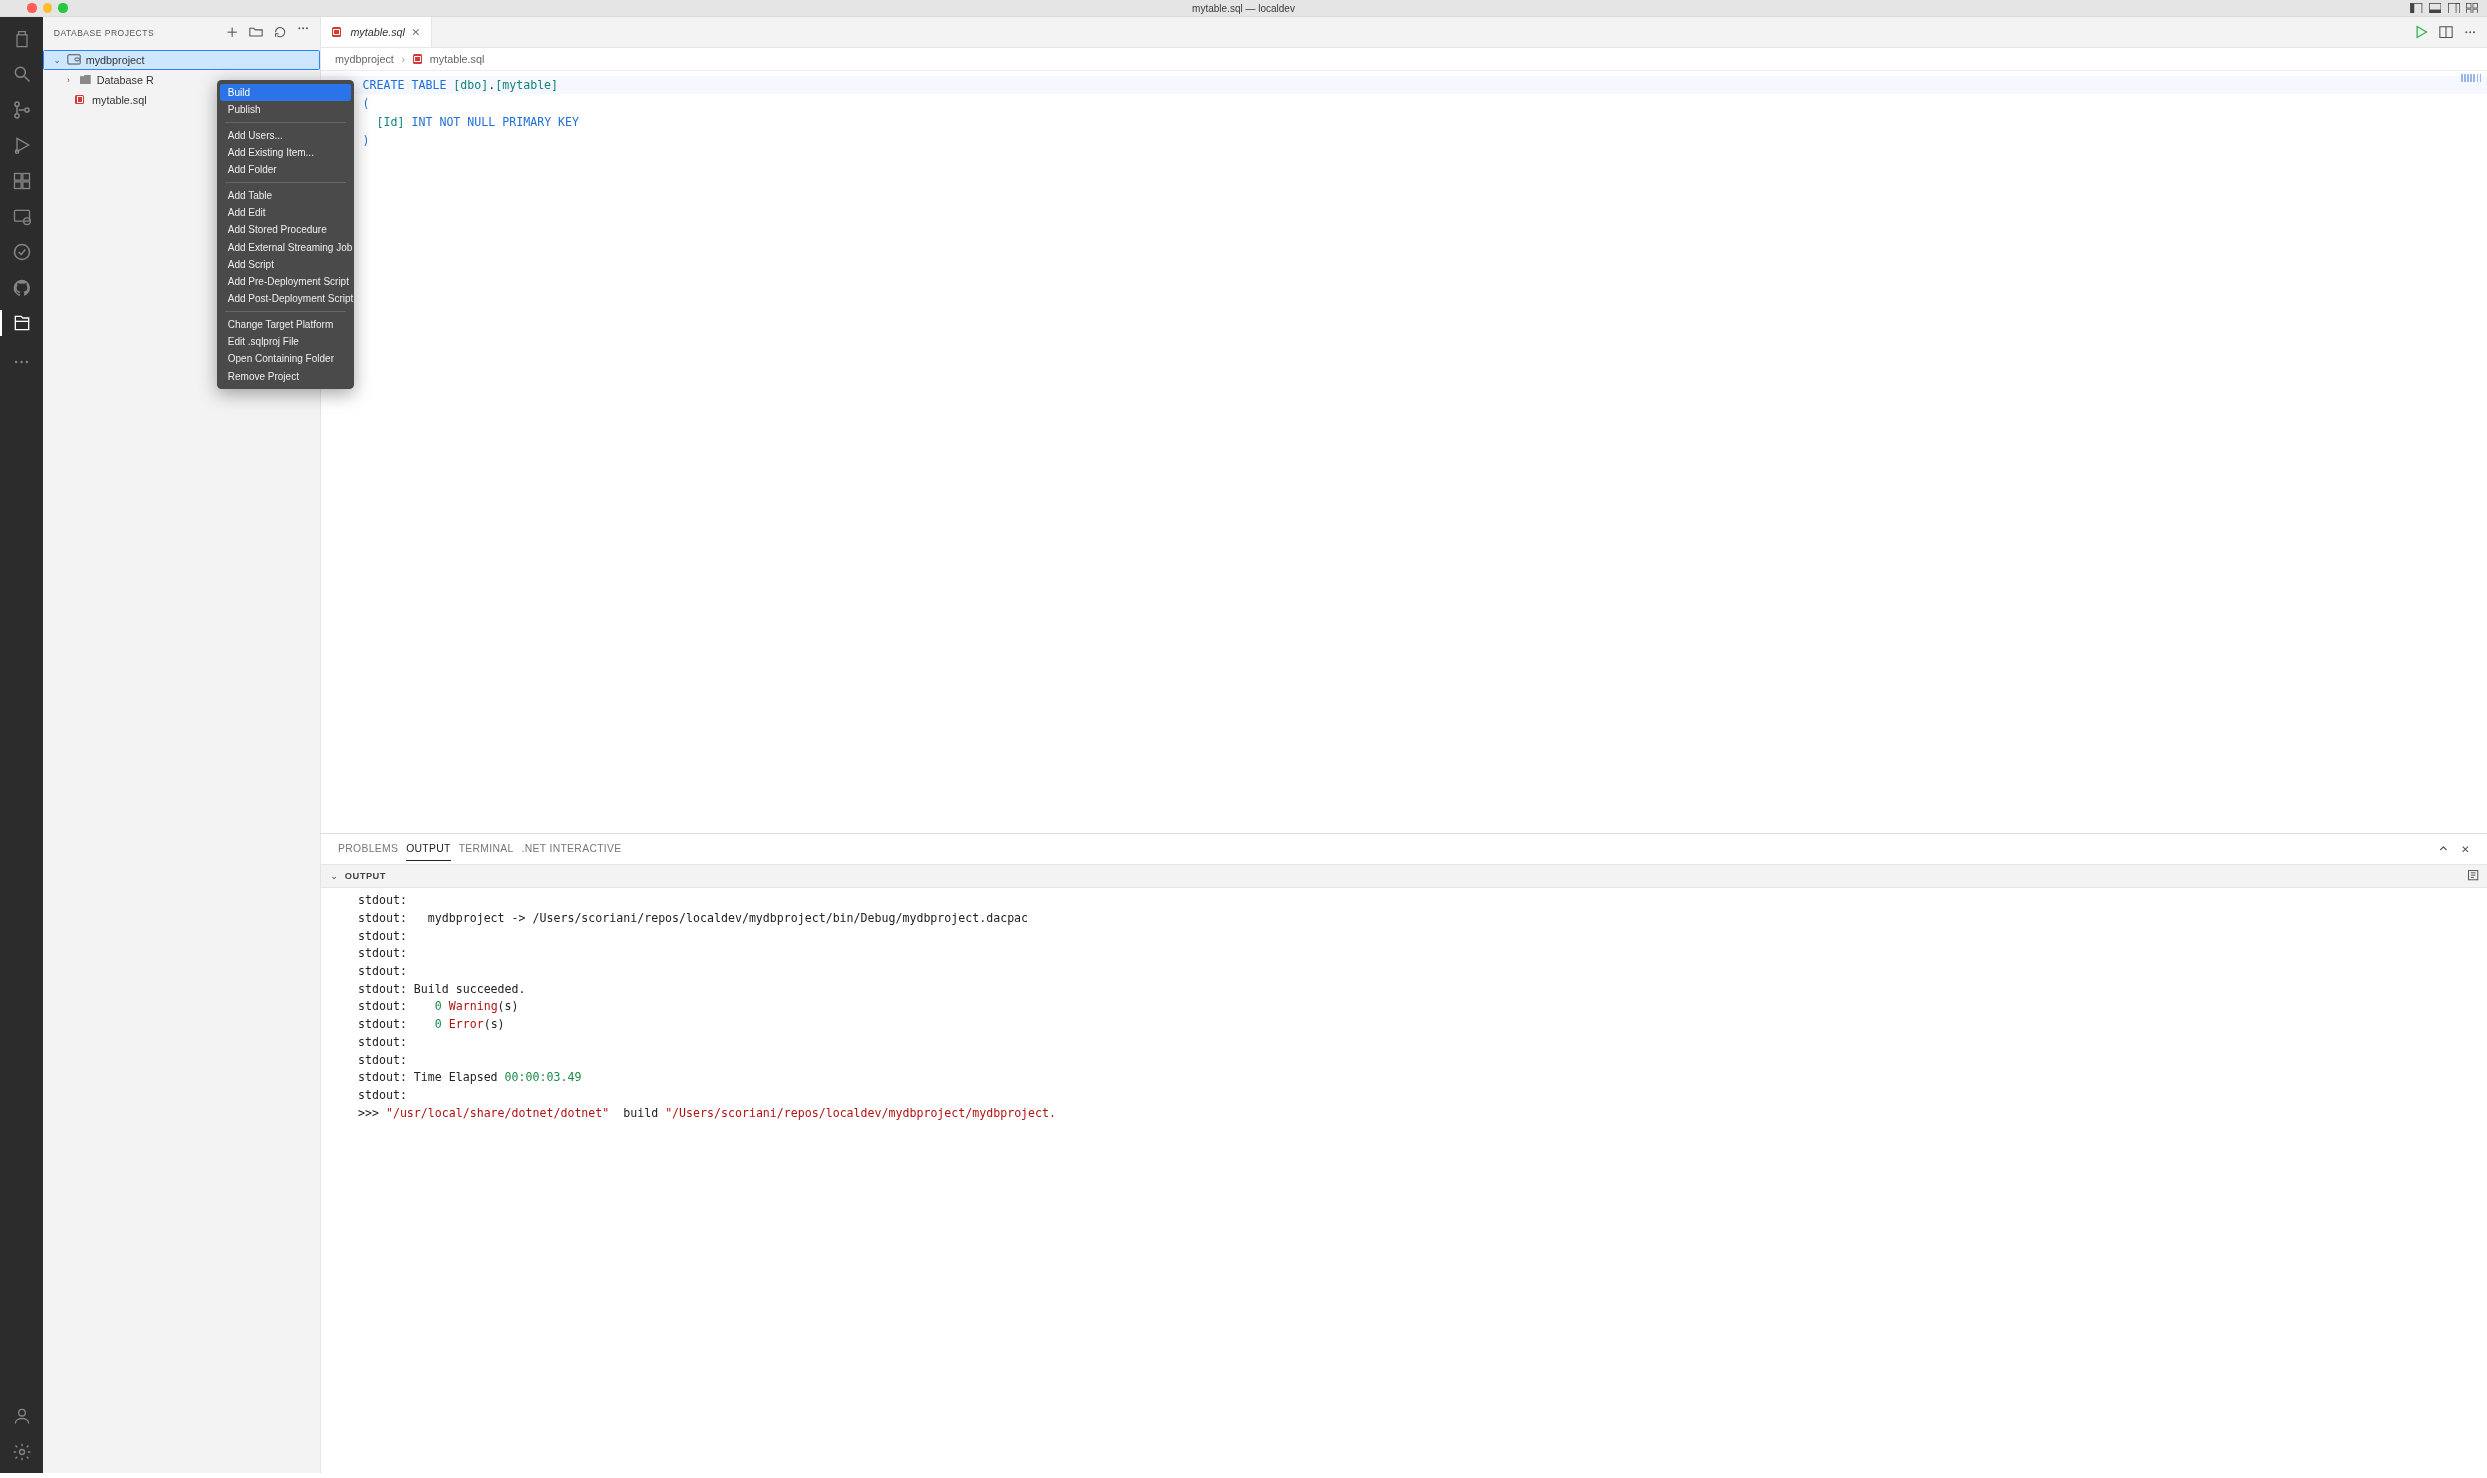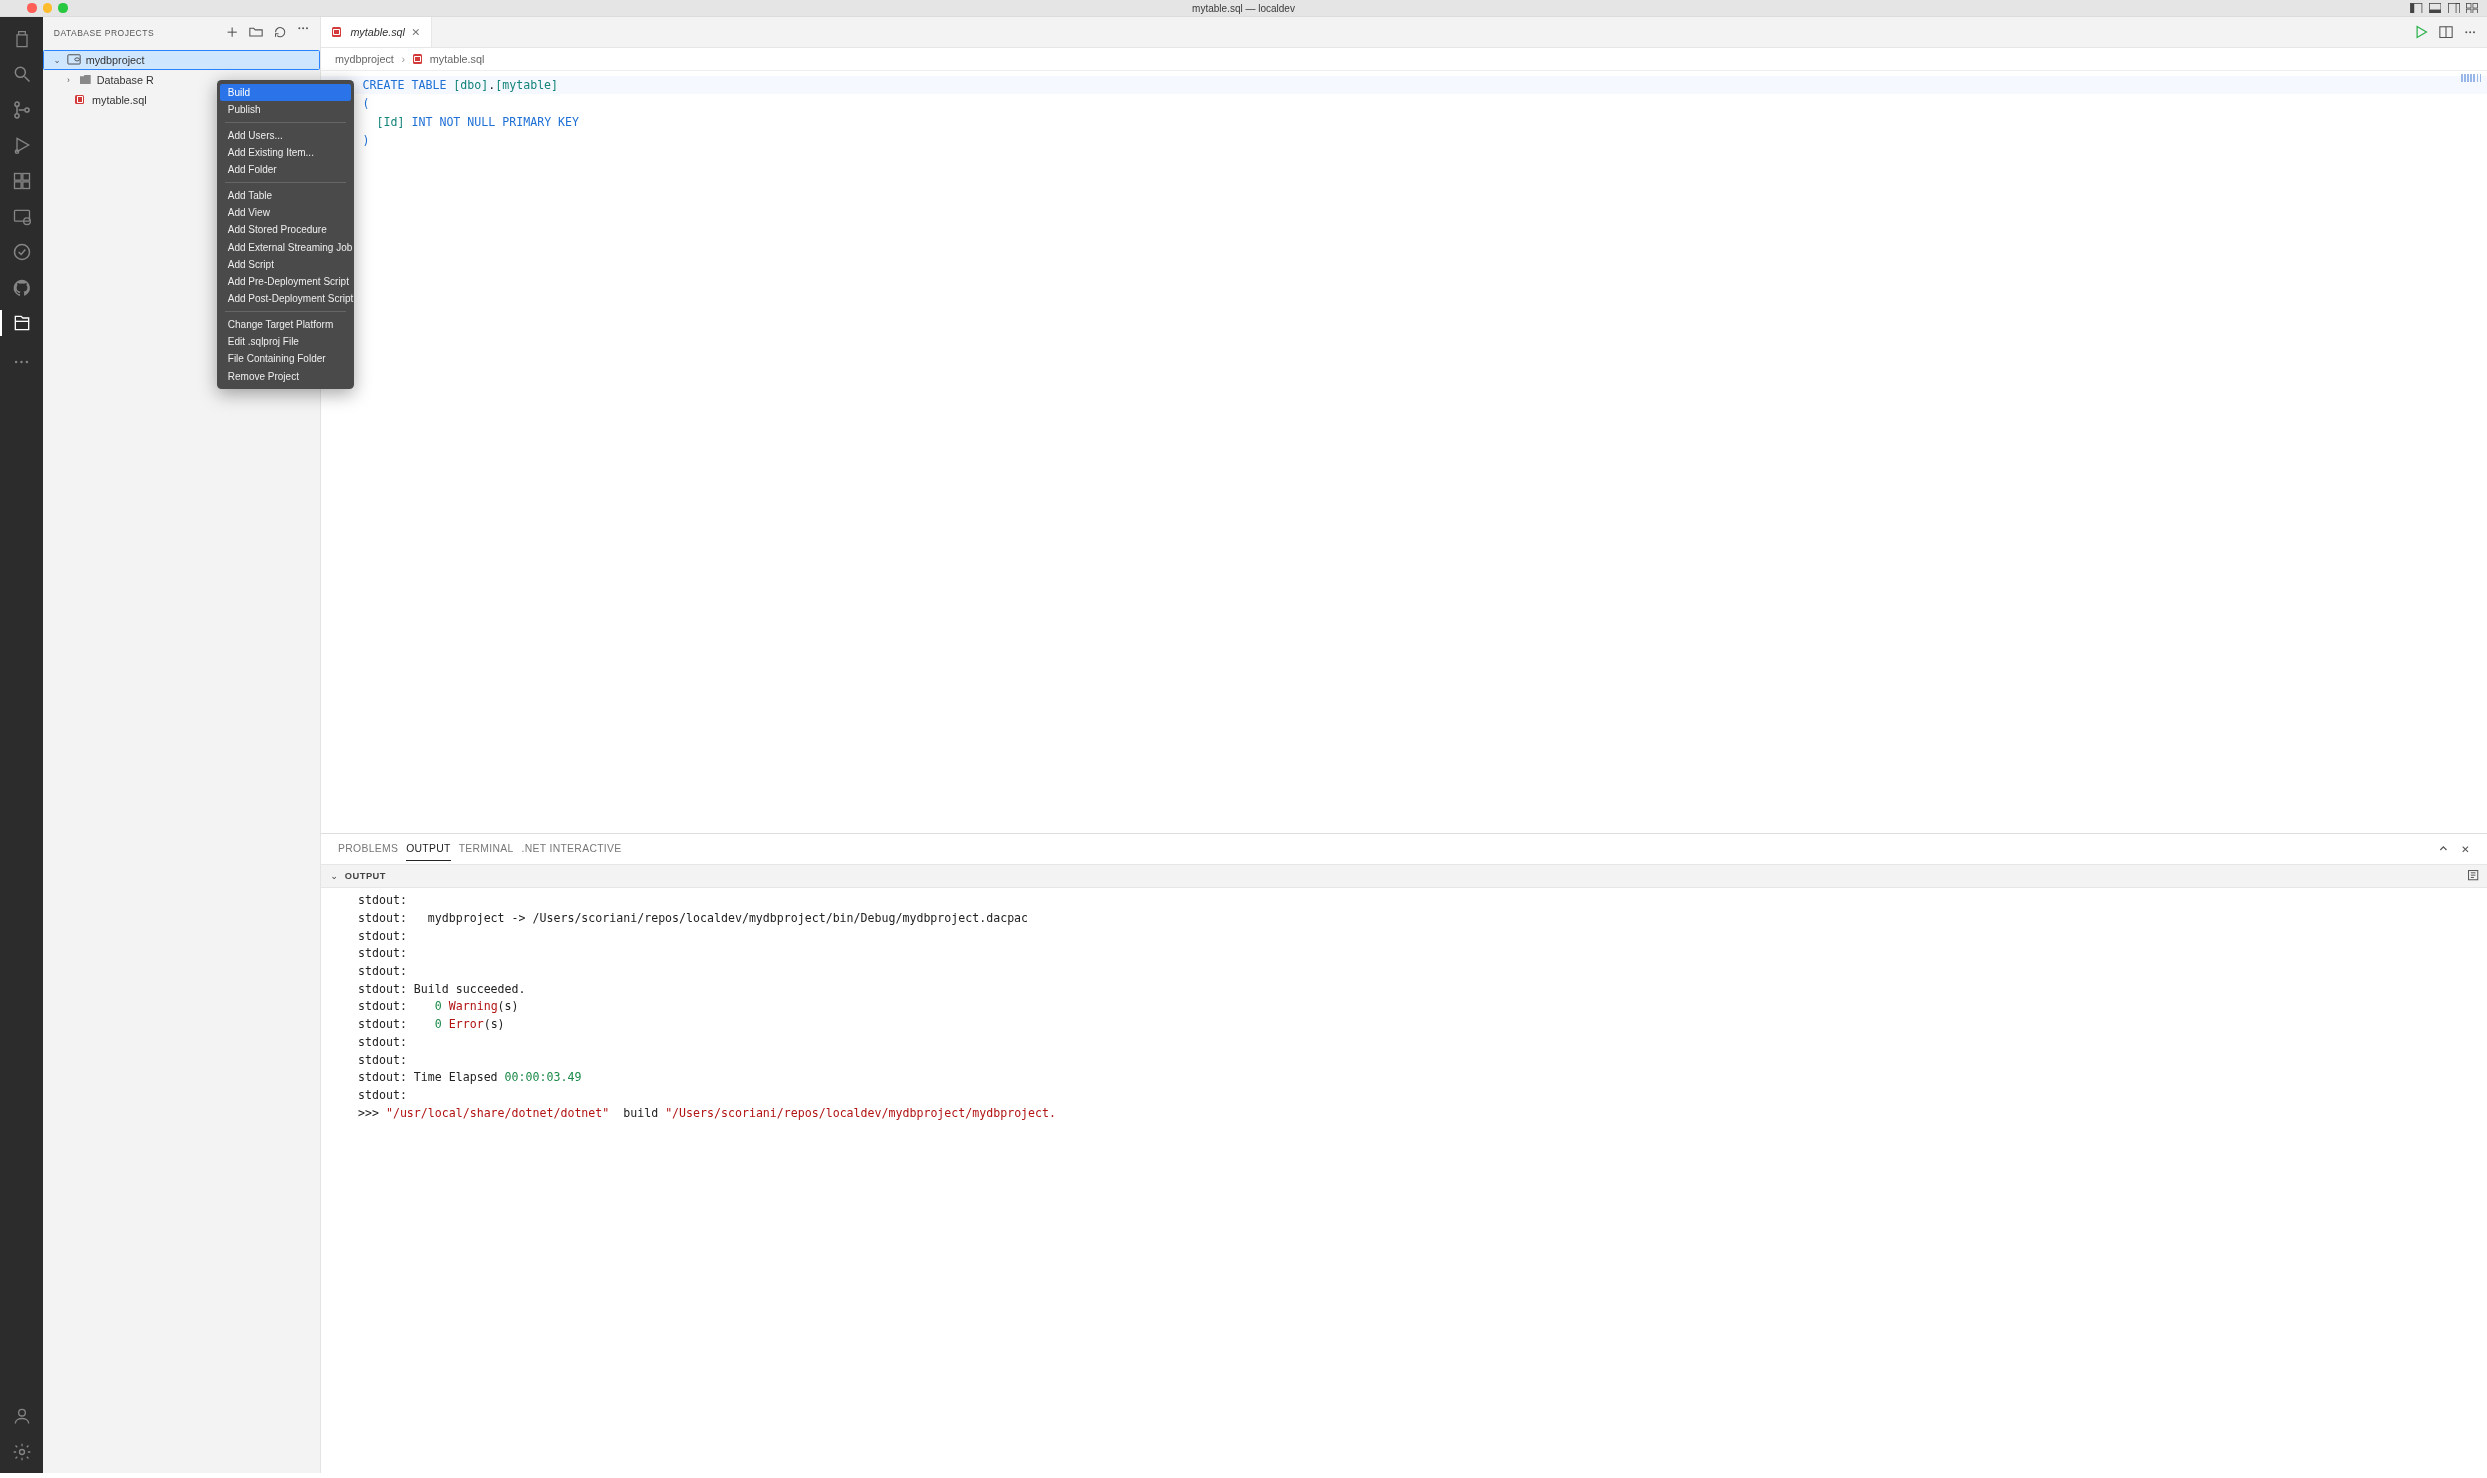--- a/index.html
+++ b/index.html
@@ -252,30 +252,30 @@
 
     <div class="context-menu">
       <div class="item selected">Build</div>
       <div class="item">Publish</div>
       <div class="sep"></div>
       <div class="item">Add Users...</div>
       <div class="item">Add Existing Item...</div>
       <div class="item">Add Folder</div>
       <div class="sep"></div>
       <div class="item">Add Table</div>
-      <div class="item">Add View</div>
+      <div class="item">Add Edit</div>
       <div class="item">Add Stored Procedure</div>
       <div class="item">Add External Streaming Job</div>
       <div class="item">Add Script</div>
       <div class="item">Add Pre-Deployment Script</div>
       <div class="item">Add Post-Deployment Script</div>
       <div class="sep"></div>
       <div class="item">Change Target Platform</div>
       <div class="item">Edit .sqlproj File</div>
-      <div class="item">File Containing Folder</div>
+      <div class="item">Open Containing Folder</div>
       <div class="item">Remove Project</div>
     </div>
   </div>
 
   <div class="editorcol">
     <div class="tabbar">
       <div class="tab">
         <span class="sql-chip"></span>
         <span class="tabname">mytable.sql</span>
         <span class="close">✕</span>

